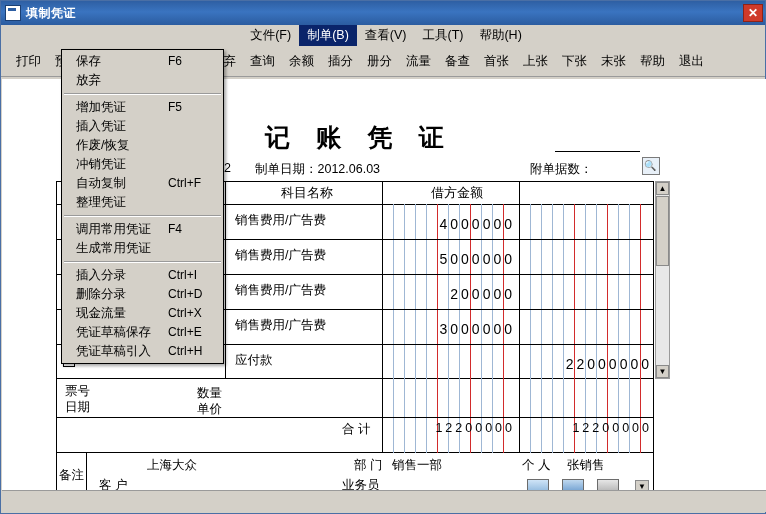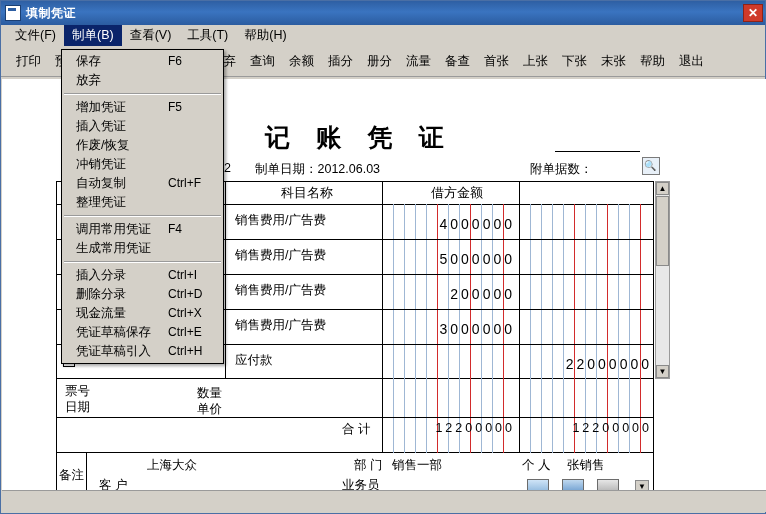--- a/index.html
+++ b/index.html
@@ -65,20 +65,21 @@
   }
   
   .menubar {
     height: 22px;
     background: #d4d0c8;
     display: flex;
     align-items: center;
     padding-left: 6px;
     box-sizing: border-box;
     border-bottom: 1px solid #d4d0c8;
+    justify-content: center;
   }
   .menu-item {
     padding: 2px 8px;
     font-size: 12.5px;
     color: #000;
     white-space: nowrap;
   }
   .menu-item.active {
     background: #0a246a;
     color: #ffffff;

